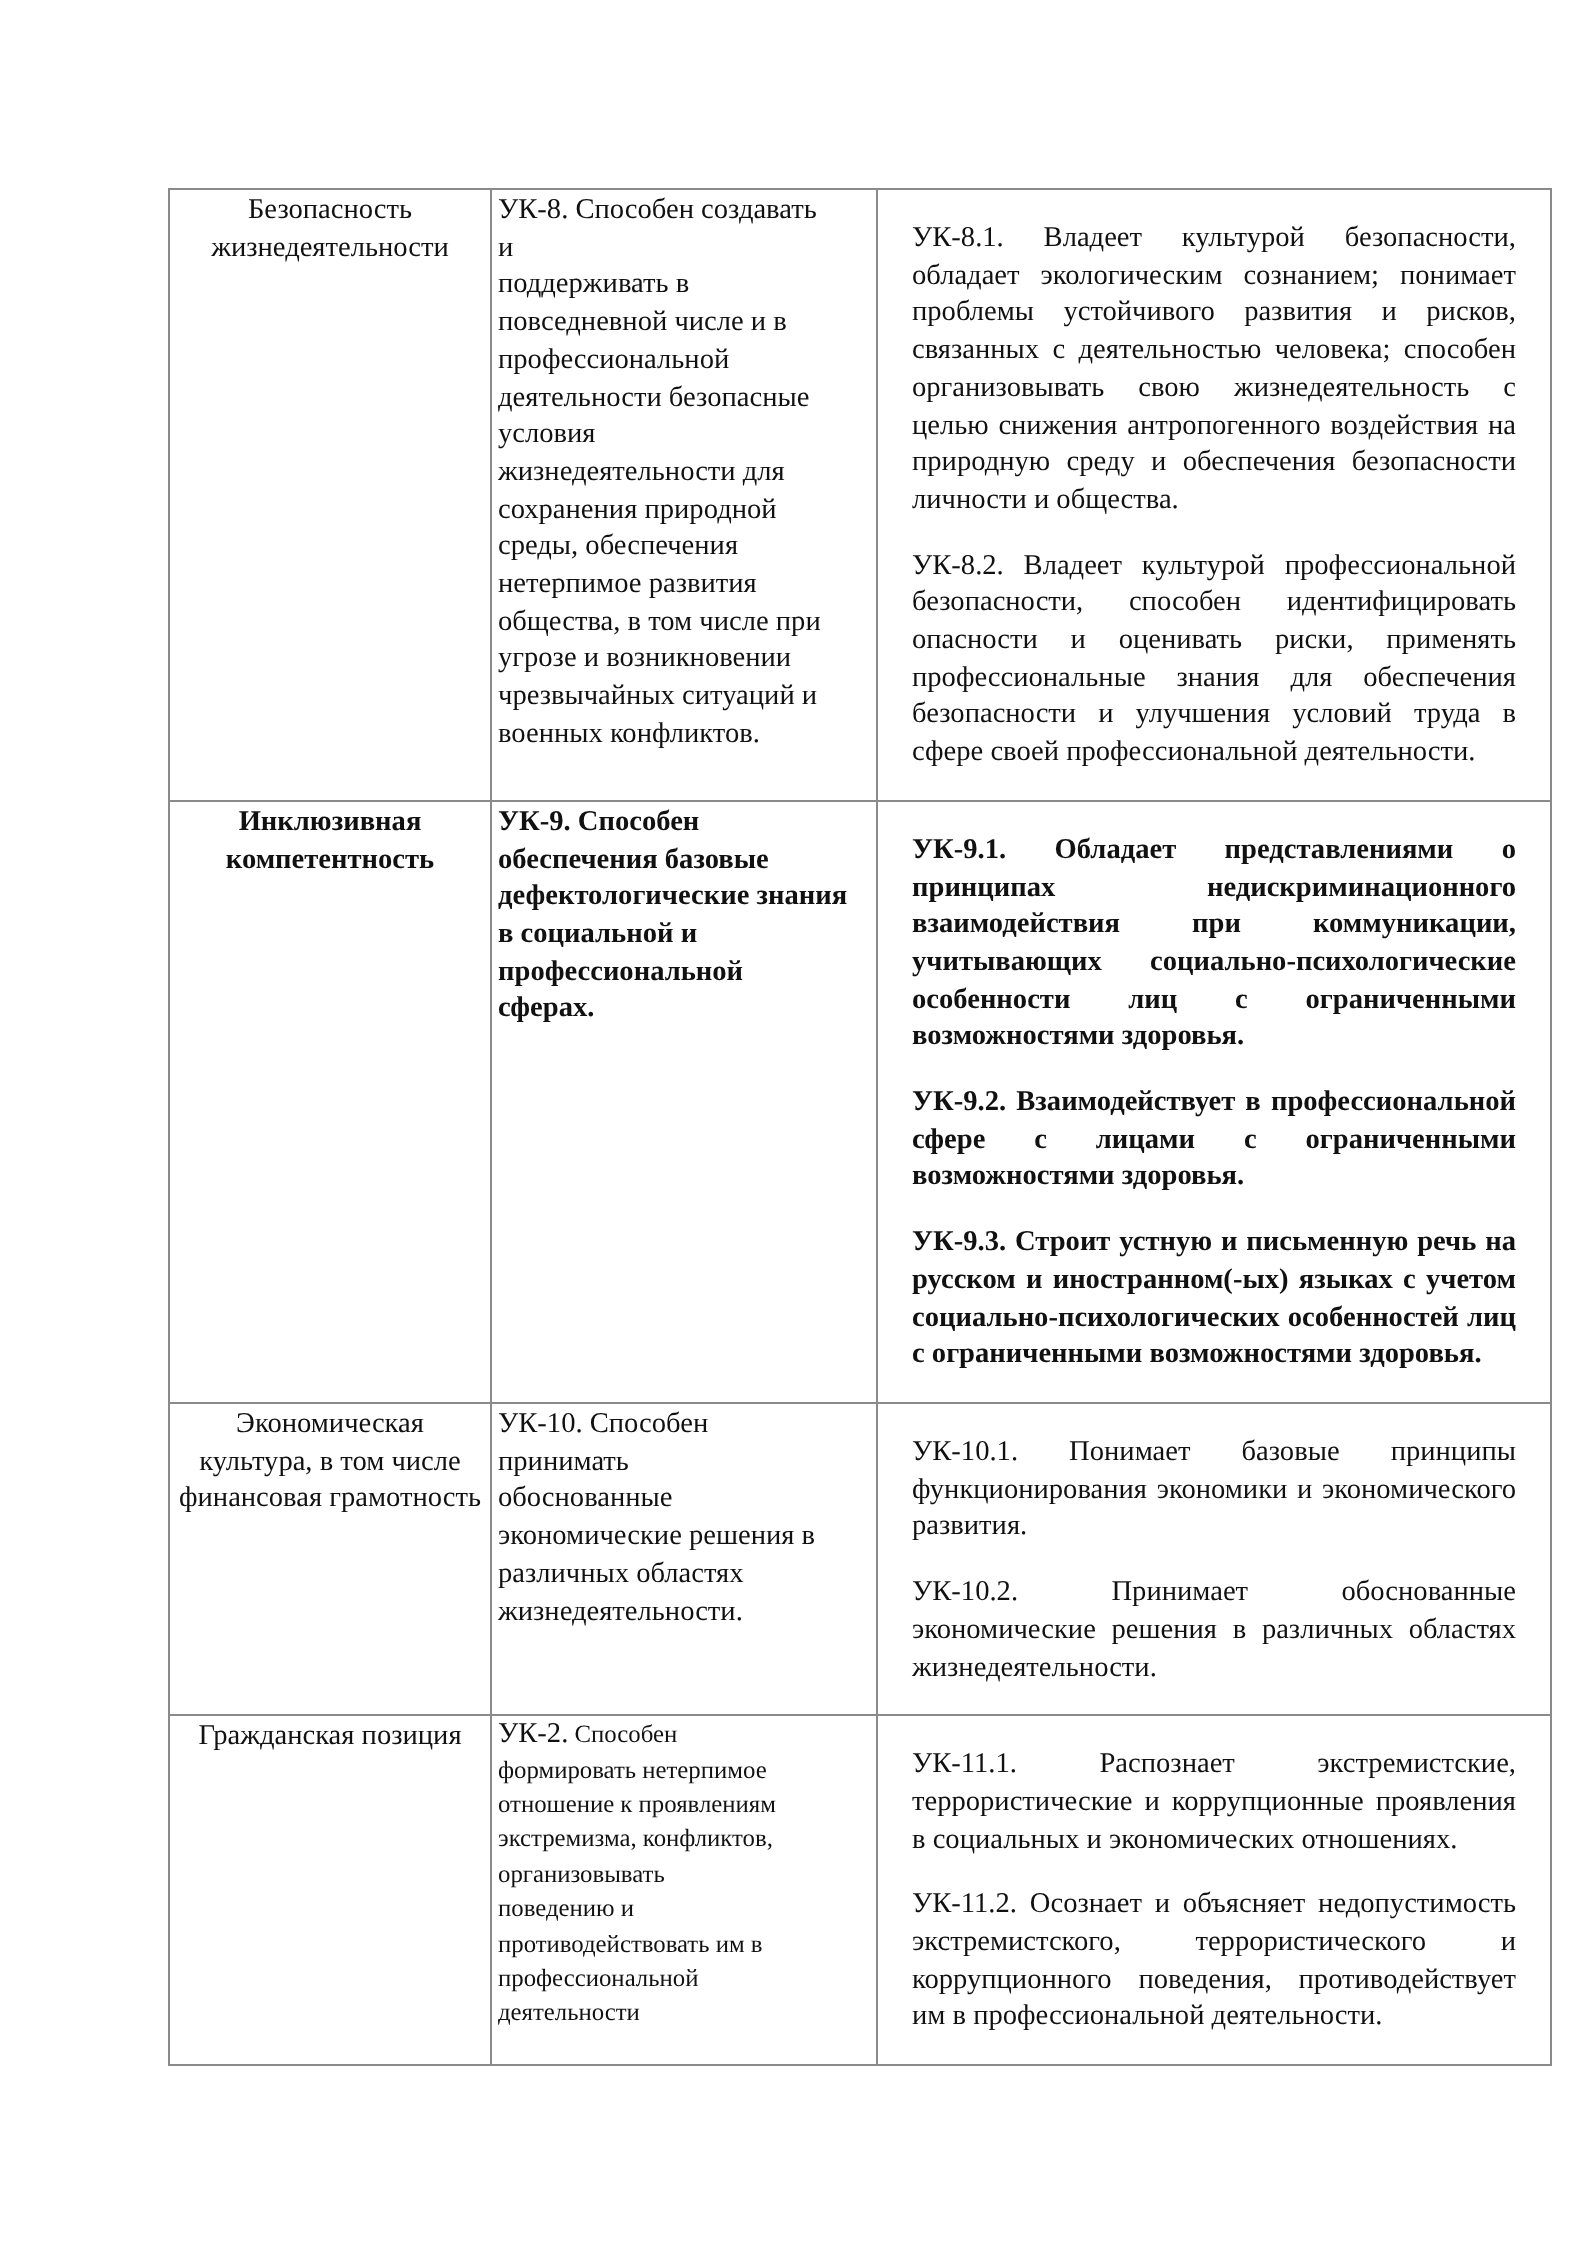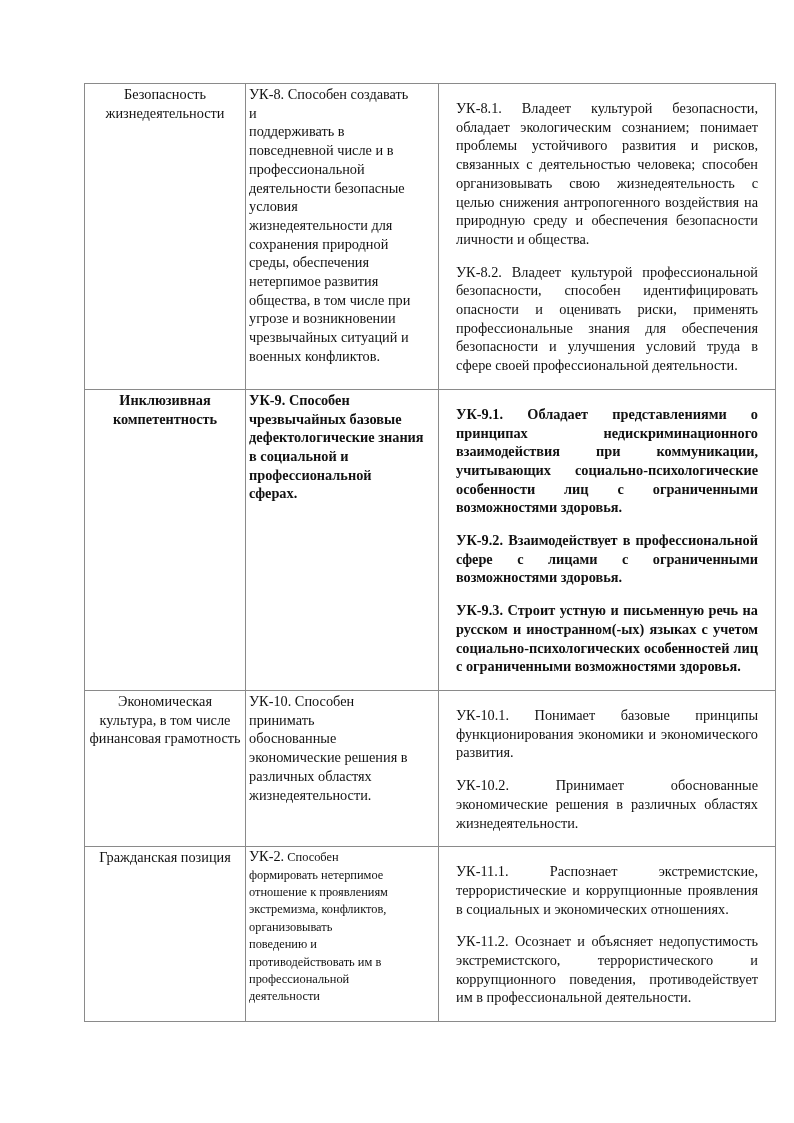--- a/index.html
+++ b/index.html
@@ -1,19 +1,19 @@
 <!DOCTYPE html>
 <html><head>
 <meta charset="utf-8">
 <style>
   html, body { margin:0; padding:0; background:#ffffff; }
   body { width:794px; height:1123px; position:relative; overflow:hidden;
          font-family:"Liberation Serif", "DejaVu Serif", serif; color:#111; }
   table.comp {
-    position:absolute; left:84px; top:83px; width:692px;
+    position:absolute; left:84px; top:94px; width:692px;
     border-collapse:collapse; table-layout:fixed;
   }
   table.comp td {
     border:1px solid #8a8a8a; vertical-align:top;
     font-size:14.3px; line-height:18.7px; padding:1px 3px 0 3px;
   }
   td.c1 { width:154px; text-align:center; }
   td.c2 { width:186px; text-align:left; }
   td.c3 { text-align:justify; }
   td.c3 p { margin:14px; text-align:justify; text-align-last:left; }
@@ -50,21 +50,21 @@
     </td>
     <td class="c3">
       <p>УК-8.1. Владеет культурой безопасности, обладает экологическим сознанием; понимает проблемы устойчивого развития и рисков, связанных с деятельностью человека; способен организовывать свою жизнедеятельность с целью снижения антропогенного воздействия на природную среду и обеспечения безопасности личности и общества.</p>
       <p>УК-8.2. Владеет культурой профессиональной безопасности, способен идентифицировать опасности и оценивать риски, применять профессиональные знания для обеспечения безопасности и улучшения условий труда в сфере своей профессиональной деятельности.</p>
     </td>
   </tr>
   <tr class="r2">
     <td class="c1">Инклюзивная компетентность</td>
     <td class="c2">
       <div>УК-9. Способен</div>
-      <div>чрезвычайных базовые</div>
+      <div>обеспечения базовые</div>
       <div>дефектологические знания</div>
       <div>в социальной и</div>
       <div>профессиональной</div>
       <div>сферах.</div>
     </td>
     <td class="c3">
       <p>УК-9.1. Обладает представлениями о принципах недискриминационного взаимодействия при коммуникации, учитывающих социально-психологические особенности лиц с ограниченными возможностями здоровья.</p>
       <p>УК-9.2. Взаимодействует в профессиональной сфере с лицами с ограниченными возможностями здоровья.</p>
       <p>УК-9.3. Строит устную и письменную речь на русском и иностранном(-ых) языках с учетом социально-психологических особенностей лиц с ограниченными возможностями здоровья.</p>
     </td>

